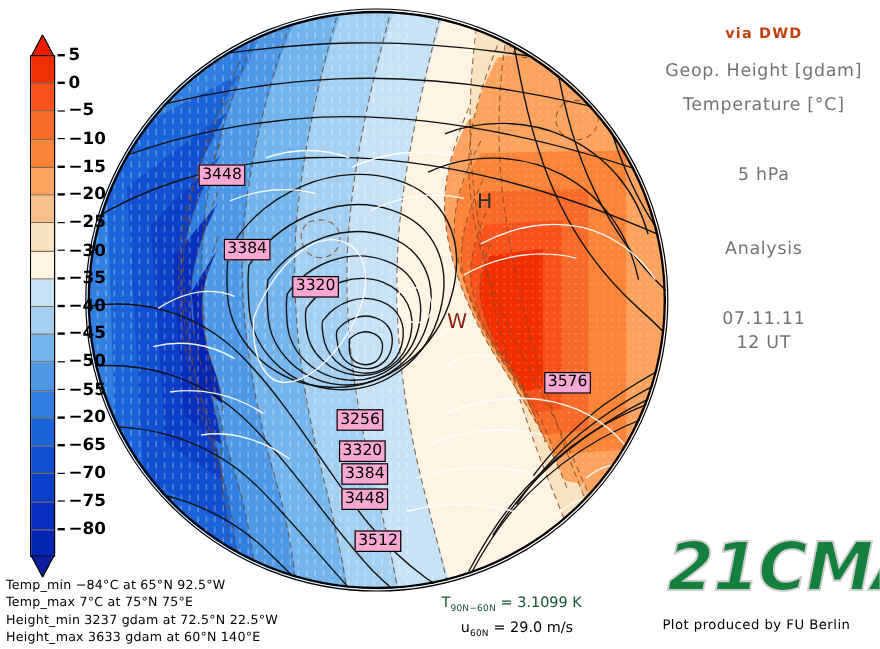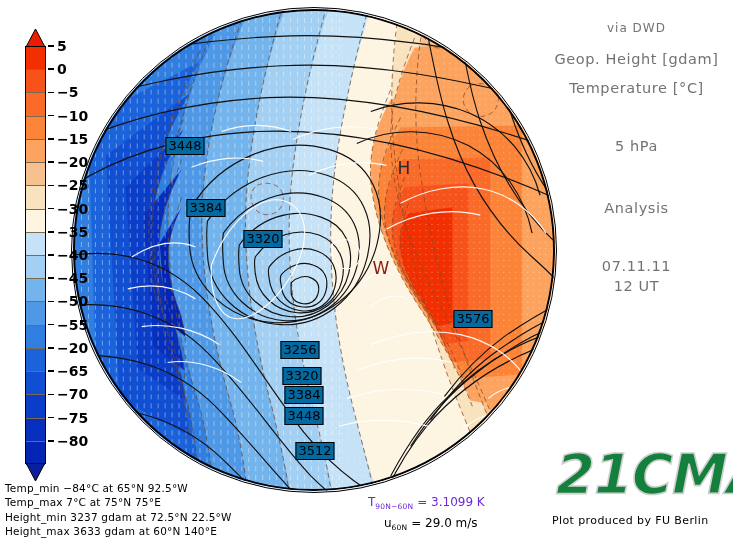--- a/index.html
+++ b/index.html
@@ -31,21 +31,21 @@
     overflow: hidden;
     border: 1.6px solid #000;
     box-sizing: border-box;
     background: #f2f6ff;
   }
   #map-svg { position: absolute; inset: 0; display: block; }
 
   
   .hlabel {
     position: absolute;
-    background: #0369a1;
+    background: #f9a8d4;
     border: 1px solid #000;
     font-family: "DejaVu Sans", sans-serif;
     font-size: 13px;
     line-height: 13px;
     padding: 1px 2px 2px 2px;
     letter-spacing: 0px;
     white-space: nowrap;
     transform: translate(-50%, -50%);
     z-index: 6;
     color: #000;
@@ -134,24 +134,24 @@
   #title-ecmwf {
     font-family: "DejaVu Sans", sans-serif;
     font-size: 33px;
     letter-spacing: 1.2px;
     line-height: 36px;
     color: #000;
   }
   #title-via {
     font-family: "DejaVu Sans", sans-serif;
     font-size: 12px;
-    font-weight: normal;
+    font-weight: bold;
     letter-spacing: 1px;
     margin-top: 7px;
-    color: #737373;
+    color: #c2410c;
   }
   .panel-line {
     font-family: "DejaVu Sans", sans-serif;
     font-size: 14.5px;
     letter-spacing: 0.6px;
     color: #737373;
   }
   #line-geop { margin-top: 16px; }
   #line-temp { margin-top: 13px; }
   #line-hpa  { margin-top: 42px; font-size: 14.5px; }
@@ -177,21 +177,21 @@
   #diag {
     position: absolute;
     left: 368px;
     top: 494px;
     z-index: 9;
     font-family: "DejaVu Sans", sans-serif;
     font-size: 12px;
     line-height: 17px;
     white-space: nowrap;
   }
-  #diag-t { color: #6d28d9; }
+  #diag-t { color: #14532d; }
   #diag-u { color: #000; padding-left: 16px; }
   #diag sub { font-size: 7.5px; letter-spacing: 0.2px; }
 
   
   #watermark {
     position: absolute;
     left: 556px;
     top: 452px;
     z-index: 5;
     font-family: "DejaVu Sans", sans-serif;

